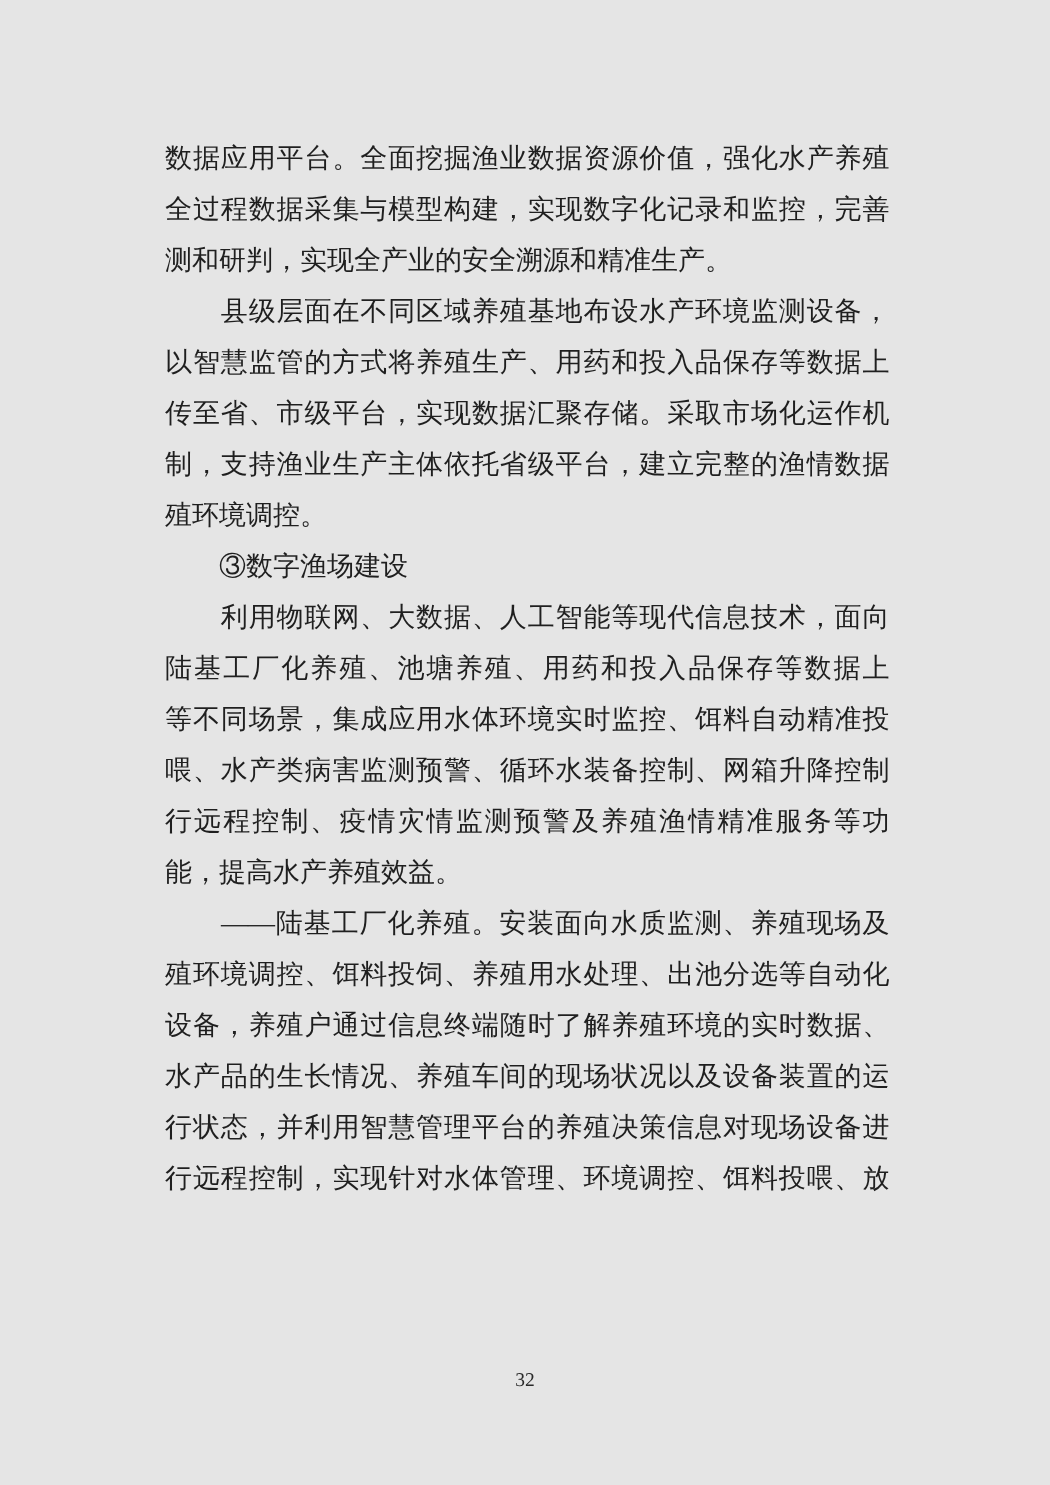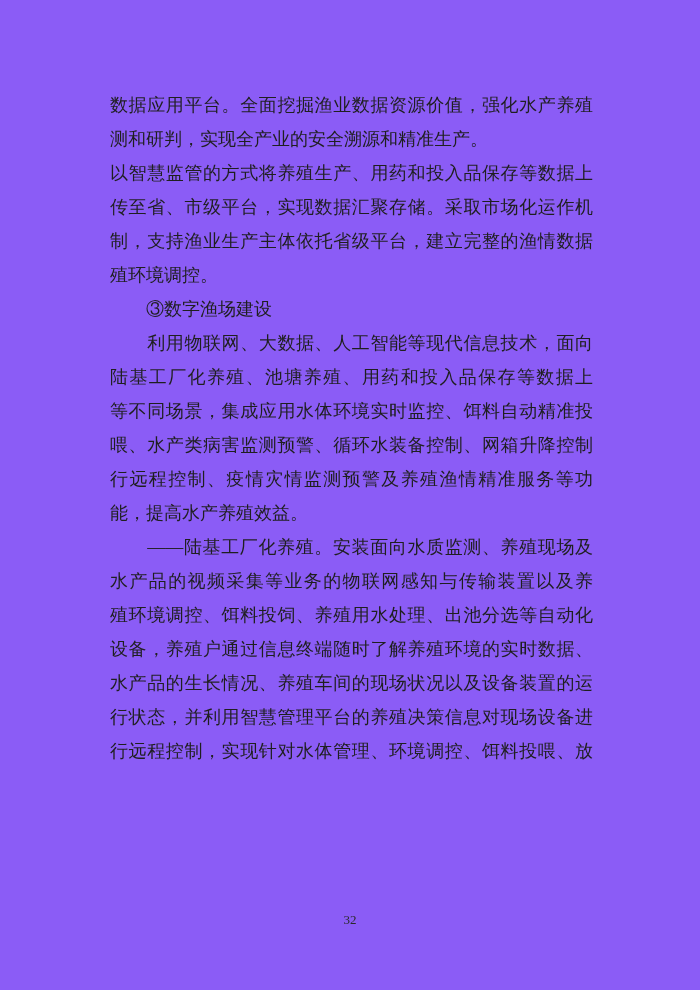--- a/index.html
+++ b/index.html
@@ -4,21 +4,21 @@
 <style>
   html, body {
     margin: 0;
     padding: 0;
     background: #ffffff;
   }
   .page {
     position: relative;
     width: 700px;
     height: 990px;
-    background: #8b5cf6;
+    background: #e5e5e5;
     overflow: hidden;
     font-family: "Liberation Serif", "DejaVu Serif", serif;
   }
   .doc {
     position: absolute;
     left: 110px;
     top: 88px;
     width: 483px;
     color: #1f1f1f;
     font-size: 18px;
@@ -54,42 +54,43 @@
     font-family: "Liberation Serif", "DejaVu Serif", serif;
   }
 </style>
 </head>
 <body>
 
 <div class="page">
   <div class="doc">
       <div class="para">
         <div class="line">数据应用平台。全面挖掘渔业数据资源价值，强化水产养殖</div>
+        <div class="line">全过程数据采集与模型构建，实现数字化记录和监控，完善</div>
         <div class="line end">测和研判，实现全产业的安全溯源和精准生产。</div>
       </div>
       <div class="para">
+        <div class="line">　　县级层面在不同区域养殖基地布设水产环境监测设备，</div>
         <div class="line">以智慧监管的方式将养殖生产、用药和投入品保存等数据上</div>
         <div class="line">传至省、市级平台，实现数据汇聚存储。采取市场化运作机</div>
         <div class="line">制，支持渔业生产主体依托省级平台，建立完整的渔情数据</div>
         <div class="line end">殖环境调控。</div>
       </div>
       <div class="para bold">
         <div class="line end">　　③数字渔场建设</div>
       </div>
       <div class="para">
         <div class="line">　　利用物联网、大数据、人工智能等现代信息技术，面向</div>
         <div class="line">陆基工厂化养殖、池塘养殖、用药和投入品保存等数据上</div>
         <div class="line">等不同场景，集成应用水体环境实时监控、饵料自动精准投</div>
         <div class="line">喂、水产类病害监测预警、循环水装备控制、网箱升降控制</div>
         <div class="line">行远程控制、疫情灾情监测预警及养殖渔情精准服务等功</div>
         <div class="line end">能，提高水产养殖效益。</div>
       </div>
       <div class="para">
         <div class="line">　　——陆基工厂化养殖。安装面向水质监测、养殖现场及</div>
-        <div class="line">水产品的视频采集等业务的物联网感知与传输装置以及养</div>
         <div class="line">殖环境调控、饵料投饲、养殖用水处理、出池分选等自动化</div>
         <div class="line">设备，养殖户通过信息终端随时了解养殖环境的实时数据、</div>
         <div class="line">水产品的生长情况、养殖车间的现场状况以及设备装置的运</div>
         <div class="line">行状态，并利用智慧管理平台的养殖决策信息对现场设备进</div>
         <div class="line">行远程控制，实现针对水体管理、环境调控、饵料投喂、放</div>
       </div>
     </div>
   <div class="footer">32</div>
 </div>
 

